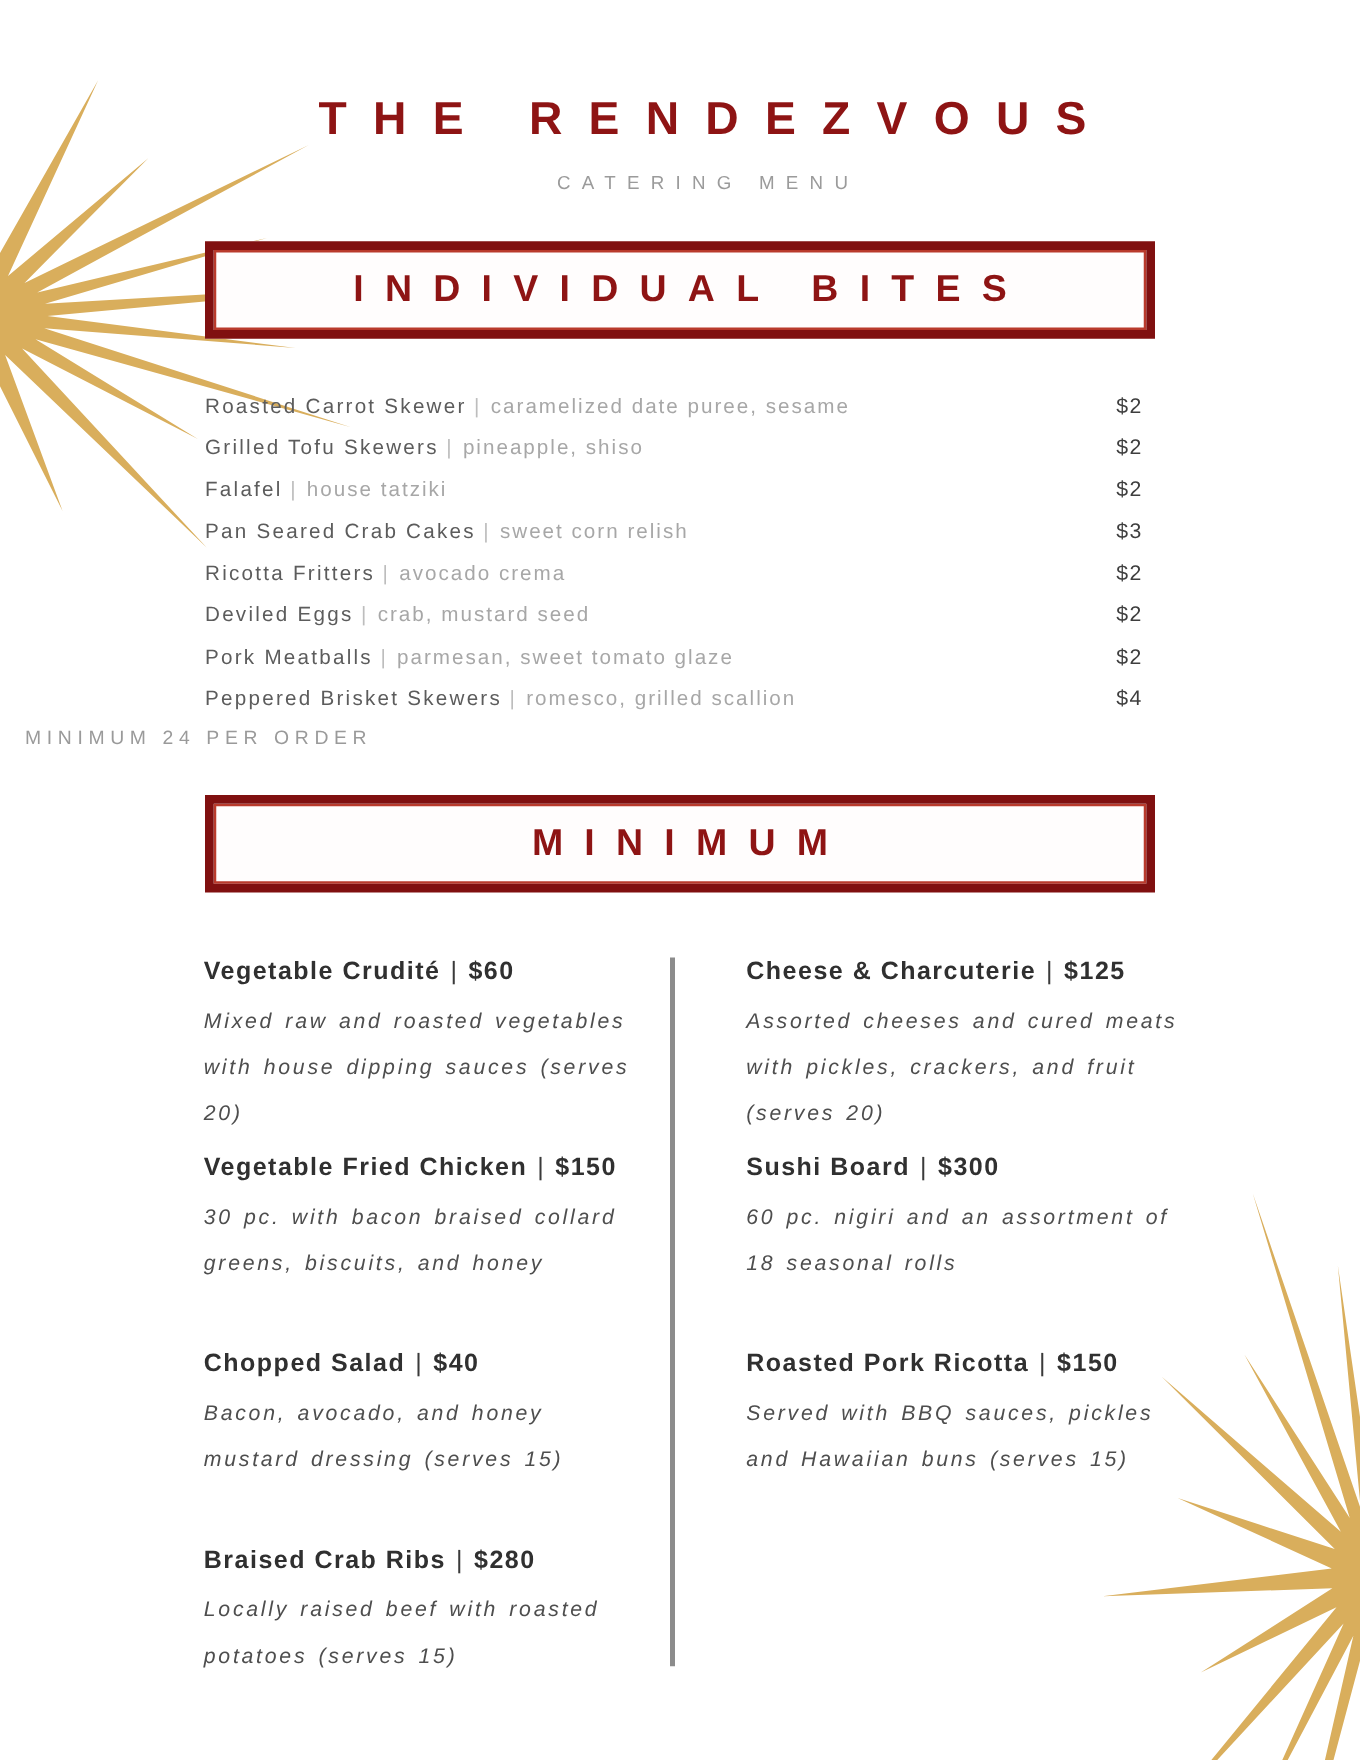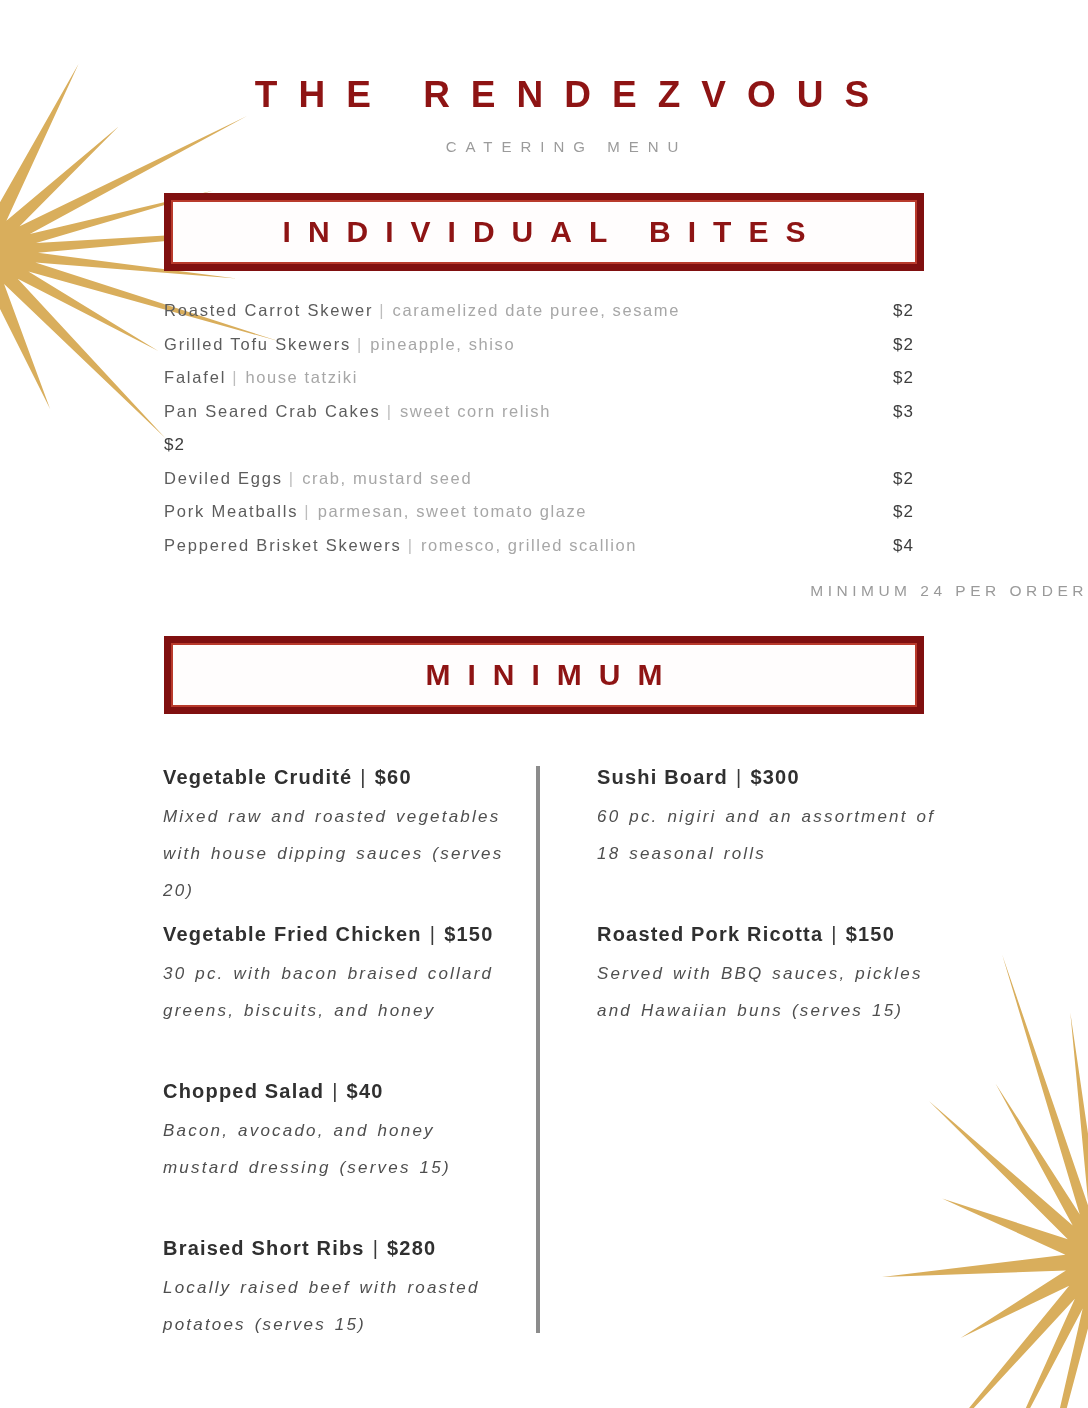--- a/index.html
+++ b/index.html
@@ -45,33 +45,33 @@
   .section-box.platters { margin-top:36px; }
   .section-heading {
     font-size:30px; font-weight:700;
     letter-spacing:17px;
     color:var(--accent,#8e1414);
     padding-left:17px;
   }
 
   .bites-list { width:760px; margin:30px auto 0 auto; }
   .bite-row {
-    display:flex; align-items:flex-start;
+    display:flex; align-items:flex-end;
     height:33.5px;
     font-size:16.5px;
   }
   .bite-left { flex:1; white-space:nowrap; overflow:hidden; }
   .bite-name { color:#5c5c5c; letter-spacing:1.8px; }
   .bite-sep  { color:#bdbdbd; margin:0 9px 0 6px; font-weight:300; }
   .bite-desc { color:#a7a7a7; letter-spacing:1.6px; }
   .bite-price{ color:#3e3e3e; letter-spacing:1px; padding-right:10px; font-size:17px; }
 
   .min-note {
     margin-top:13px;
-    text-align:right;
+    text-align:left;
     font-size:15.5px;
     letter-spacing:4.5px;
     color:#9a9a9a;
     padding-left:20px;
   }
 
   .platters-grid {
     display:flex;
     margin:52px 0 0 163px;
     width:795px;
@@ -137,20 +137,21 @@
     </div>
     <div class="bite-row">
       <span class="bite-left"><span class="bite-name">Falafel</span><span class="bite-sep">|</span><span class="bite-desc">house tatziki</span></span>
       <span class="bite-price">$2</span>
     </div>
     <div class="bite-row">
       <span class="bite-left"><span class="bite-name">Pan Seared Crab Cakes</span><span class="bite-sep">|</span><span class="bite-desc">sweet corn relish</span></span>
       <span class="bite-price">$3</span>
     </div>
     <div class="bite-row">
+      <span class="bite-left"><span class="bite-name">Ricotta Fritters</span><span class="bite-sep">|</span><span class="bite-desc">avocado crema</span></span>
       <span class="bite-price">$2</span>
     </div>
     <div class="bite-row">
       <span class="bite-left"><span class="bite-name">Deviled Eggs</span><span class="bite-sep">|</span><span class="bite-desc">crab,  mustard seed</span></span>
       <span class="bite-price">$2</span>
     </div>
     <div class="bite-row">
       <span class="bite-left"><span class="bite-name">Pork Meatballs</span><span class="bite-sep">|</span><span class="bite-desc">parmesan, sweet tomato glaze</span></span>
       <span class="bite-price">$2</span>
     </div>
@@ -174,28 +175,32 @@
       </div>
       <div class="platter">
         <div class="platter-title"><span>Vegetable Fried Chicken</span><span class="psep">|</span><span>$150</span></div>
         <div class="platter-desc">30 pc. with bacon braised collard greens, biscuits, and honey</div>
       </div>
       <div class="platter">
         <div class="platter-title"><span>Chopped Salad</span><span class="psep">|</span><span>$40</span></div>
         <div class="platter-desc">Bacon, avocado, and honey mustard dressing (serves 15)</div>
       </div>
       <div class="platter">
-        <div class="platter-title"><span>Braised Short Ribs</span><span class="psep">|</span><span>$280</span></div>
+        <div class="platter-title"><span>Braised Crab Ribs</span><span class="psep">|</span><span>$280</span></div>
         <div class="platter-desc">Locally raised beef with roasted potatoes (serves 15)</div>
       </div>
     </div>
 
     <div class="vdivider"></div>
 
     <div class="pcol pcol-right">
+      <div class="platter">
+        <div class="platter-title"><span>Cheese &amp; Charcuterie</span><span class="psep">|</span><span>$125</span></div>
+        <div class="platter-desc">Assorted cheeses and cured meats with pickles, crackers, and fruit (serves 20)</div>
+      </div>
       <div class="platter">
         <div class="platter-title"><span>Sushi Board</span><span class="psep">|</span><span>$300</span></div>
         <div class="platter-desc">60 pc. nigiri and an assortment of 18 seasonal rolls</div>
       </div>
       <div class="platter">
         <div class="platter-title"><span>Roasted Pork Ricotta</span><span class="psep">|</span><span>$150</span></div>
         <div class="platter-desc">Served with BBQ sauces, pickles and Hawaiian buns (serves 15)</div>
       </div>
     </div>
   </div>

